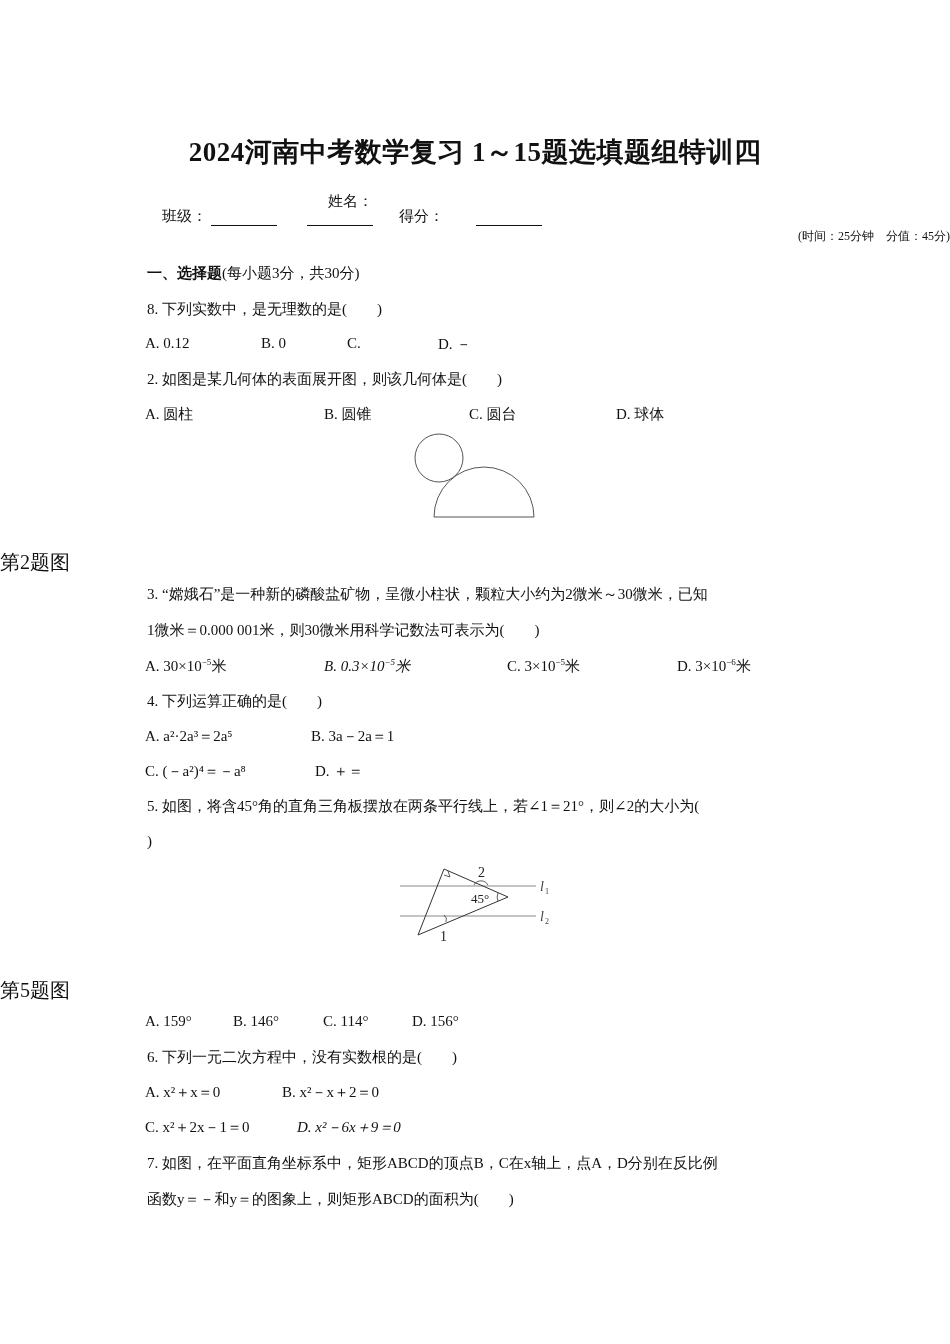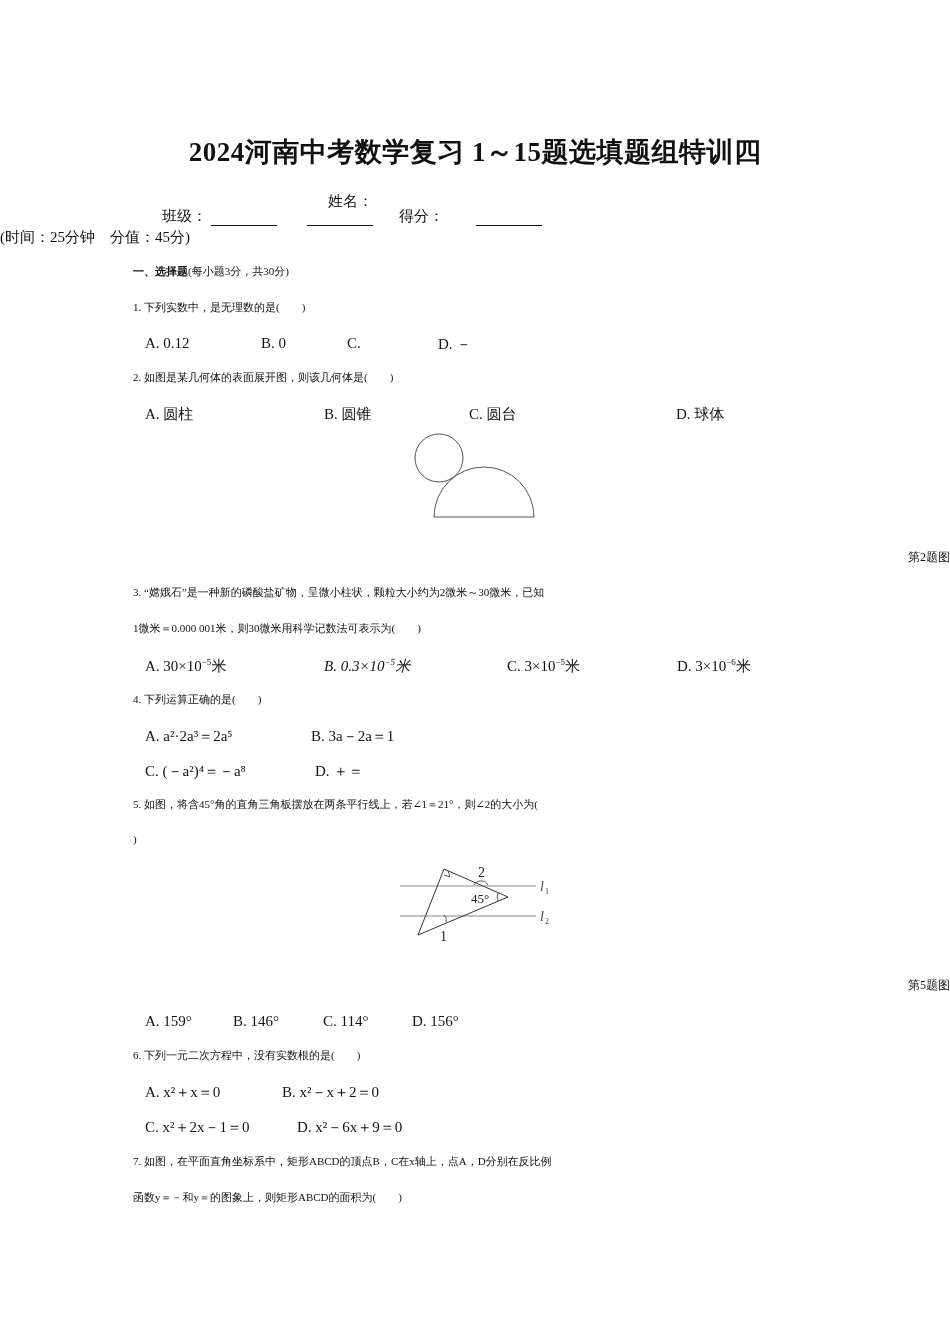--- a/index.html
+++ b/index.html
@@ -2,26 +2,26 @@
 <html><head>
 <meta charset="utf-8">
 <style>
   html, body { margin:0; padding:0; background:#ffffff; }
   body { width:950px; height:1344px; position:relative; font-family:"Liberation Serif","DejaVu Serif",serif; color:#111; }
   .page { position:absolute; left:0; top:0; width:950px; height:1093px; }
   .title { position:absolute; left:0; width:950px; top:134px; text-align:center; font-size:27px; font-weight:bold; letter-spacing:0.5px; }
   .info { position:absolute; left:162px; top:192px; font-size:15px; display:flex; gap:16px; }
   .info .blank { display:inline-block; width:66px; border-bottom:1px solid #111; height:14px; margin-left:4px; }
   .info .field { display:flex; align-items:flex-end; }
-  .time { position:absolute; left:0; width:950px; top:228px; text-align:left; font-size:15px; }
-  .line { position:absolute; left:133px; font-size:11px; white-space:nowrap; }
+  .time { position:absolute; left:0; width:950px; top:228px; text-align:right; font-size:12px; }
+  .line { position:absolute; left:147px; font-size:15px; white-space:nowrap; }
   .bold { font-weight:bold; }
   .opt { position:absolute; font-size:15px; white-space:nowrap; }
   sup { font-size:9px; vertical-align:6px; line-height:0; }
-  .caption { position:absolute; left:0; width:950px; text-align:right; font-size:12px; }
+  .caption { position:absolute; left:0; width:950px; text-align:left; font-size:20px; }
   svg { position:absolute; }
 </style>
 </head>
 <body>
 
 <div class="page">
 
   <div class="title">2024河南中考数学复习 1～15题选填题组特训四</div>
 
   <div class="info">
@@ -38,31 +38,31 @@
       <span class="blank"></span>
     </div>
   </div>
 
   <div class="time">(时间：25分钟　分值：45分)</div>
 
   <div class="line" style="top:264px;">
     <span class="bold">一、选择题</span><span>(每小题3分，共30分)</span>
   </div>
 
-  <div class="line" style="top:300px;">1. 下列实数中，是无理数的是(　　)</div>
+  <div class="line" style="top:300px;">8. 下列实数中，是无理数的是(　　)</div>
   <div class="opt" style="left:145px; top:335px;">A. 0.12</div>
   <div class="opt" style="left:261px; top:335px;text-align:center;">B. 0</div>
   <div class="opt" style="left:347px; top:335px;">C.</div>
   <div class="opt" style="left:438px; top:335px;">D. －</div>
 
   <div class="line" style="top:370px;">2. 如图是某几何体的表面展开图，则该几何体是(　　)</div>
   <div class="opt" style="left:145px; top:405px;">A. 圆柱</div>
   <div class="opt" style="left:324px; top:405px;">B. 圆锥</div>
   <div class="opt" style="left:469px; top:405px;">C. 圆台</div>
-  <div class="opt" style="left:676px; top:405px;">D. 球体</div>
+  <div class="opt" style="left:616px; top:405px;">D. 球体</div>
 
   <svg style="left:400px; top:430px;" width="150" height="95" viewBox="0 0 150 95">
     <circle cx="39" cy="28" r="24" fill="none" stroke="#555" stroke-width="1"></circle>
     <path d="M 34 87 A 50 50 0 0 1 134 87 Z" fill="none" stroke="#555" stroke-width="1"></path>
   </svg>
   <div class="caption" style="top:549px;">第2题图</div>
 
   <div class="line" style="top:585px;">3. “嫦娥石”是一种新的磷酸盐矿物，呈微小柱状，颗粒大小约为2微米～30微米，已知</div>
   <div class="line" style="top:621px;">1微米＝0.000 001米，则30微米用科学记数法可表示为(　　)</div>
   <div class="opt" style="left:145px; top:657px;">
@@ -107,18 +107,18 @@
 
   <div class="opt" style="left:145px; top:1013px;">A. 159°</div>
   <div class="opt" style="left:233px; top:1013px;">B. 146°</div>
   <div class="opt" style="left:323px; top:1013px;">C. 114°</div>
   <div class="opt" style="left:412px; top:1013px;">D. 156°</div>
 
   <div class="line" style="top:1048px;">6. 下列一元二次方程中，没有实数根的是(　　)</div>
   <div class="opt" style="left:145px; top:1083px;">A. x²＋x＝0</div>
   <div class="opt" style="left:282px; top:1083px;">B. x²－x＋2＝0</div>
   <div class="opt" style="left:145px; top:1118px;">C. x²＋2x－1＝0</div>
-  <div class="opt" style="left:297px; top:1118px;">D. x²－6x＋9＝0</div>
+  <div class="opt" style="left:297px; top:1118px;font-style:italic;">D. x²－6x＋9＝0</div>
 
   <div class="line" style="top:1154px;">7. 如图，在平面直角坐标系中，矩形ABCD的顶点B，C在x轴上，点A，D分别在反比例</div>
   <div class="line" style="top:1190px;">函数y＝－和y＝的图象上，则矩形ABCD的面积为(　　)</div>
 
 </div>
 
 </body></html>

